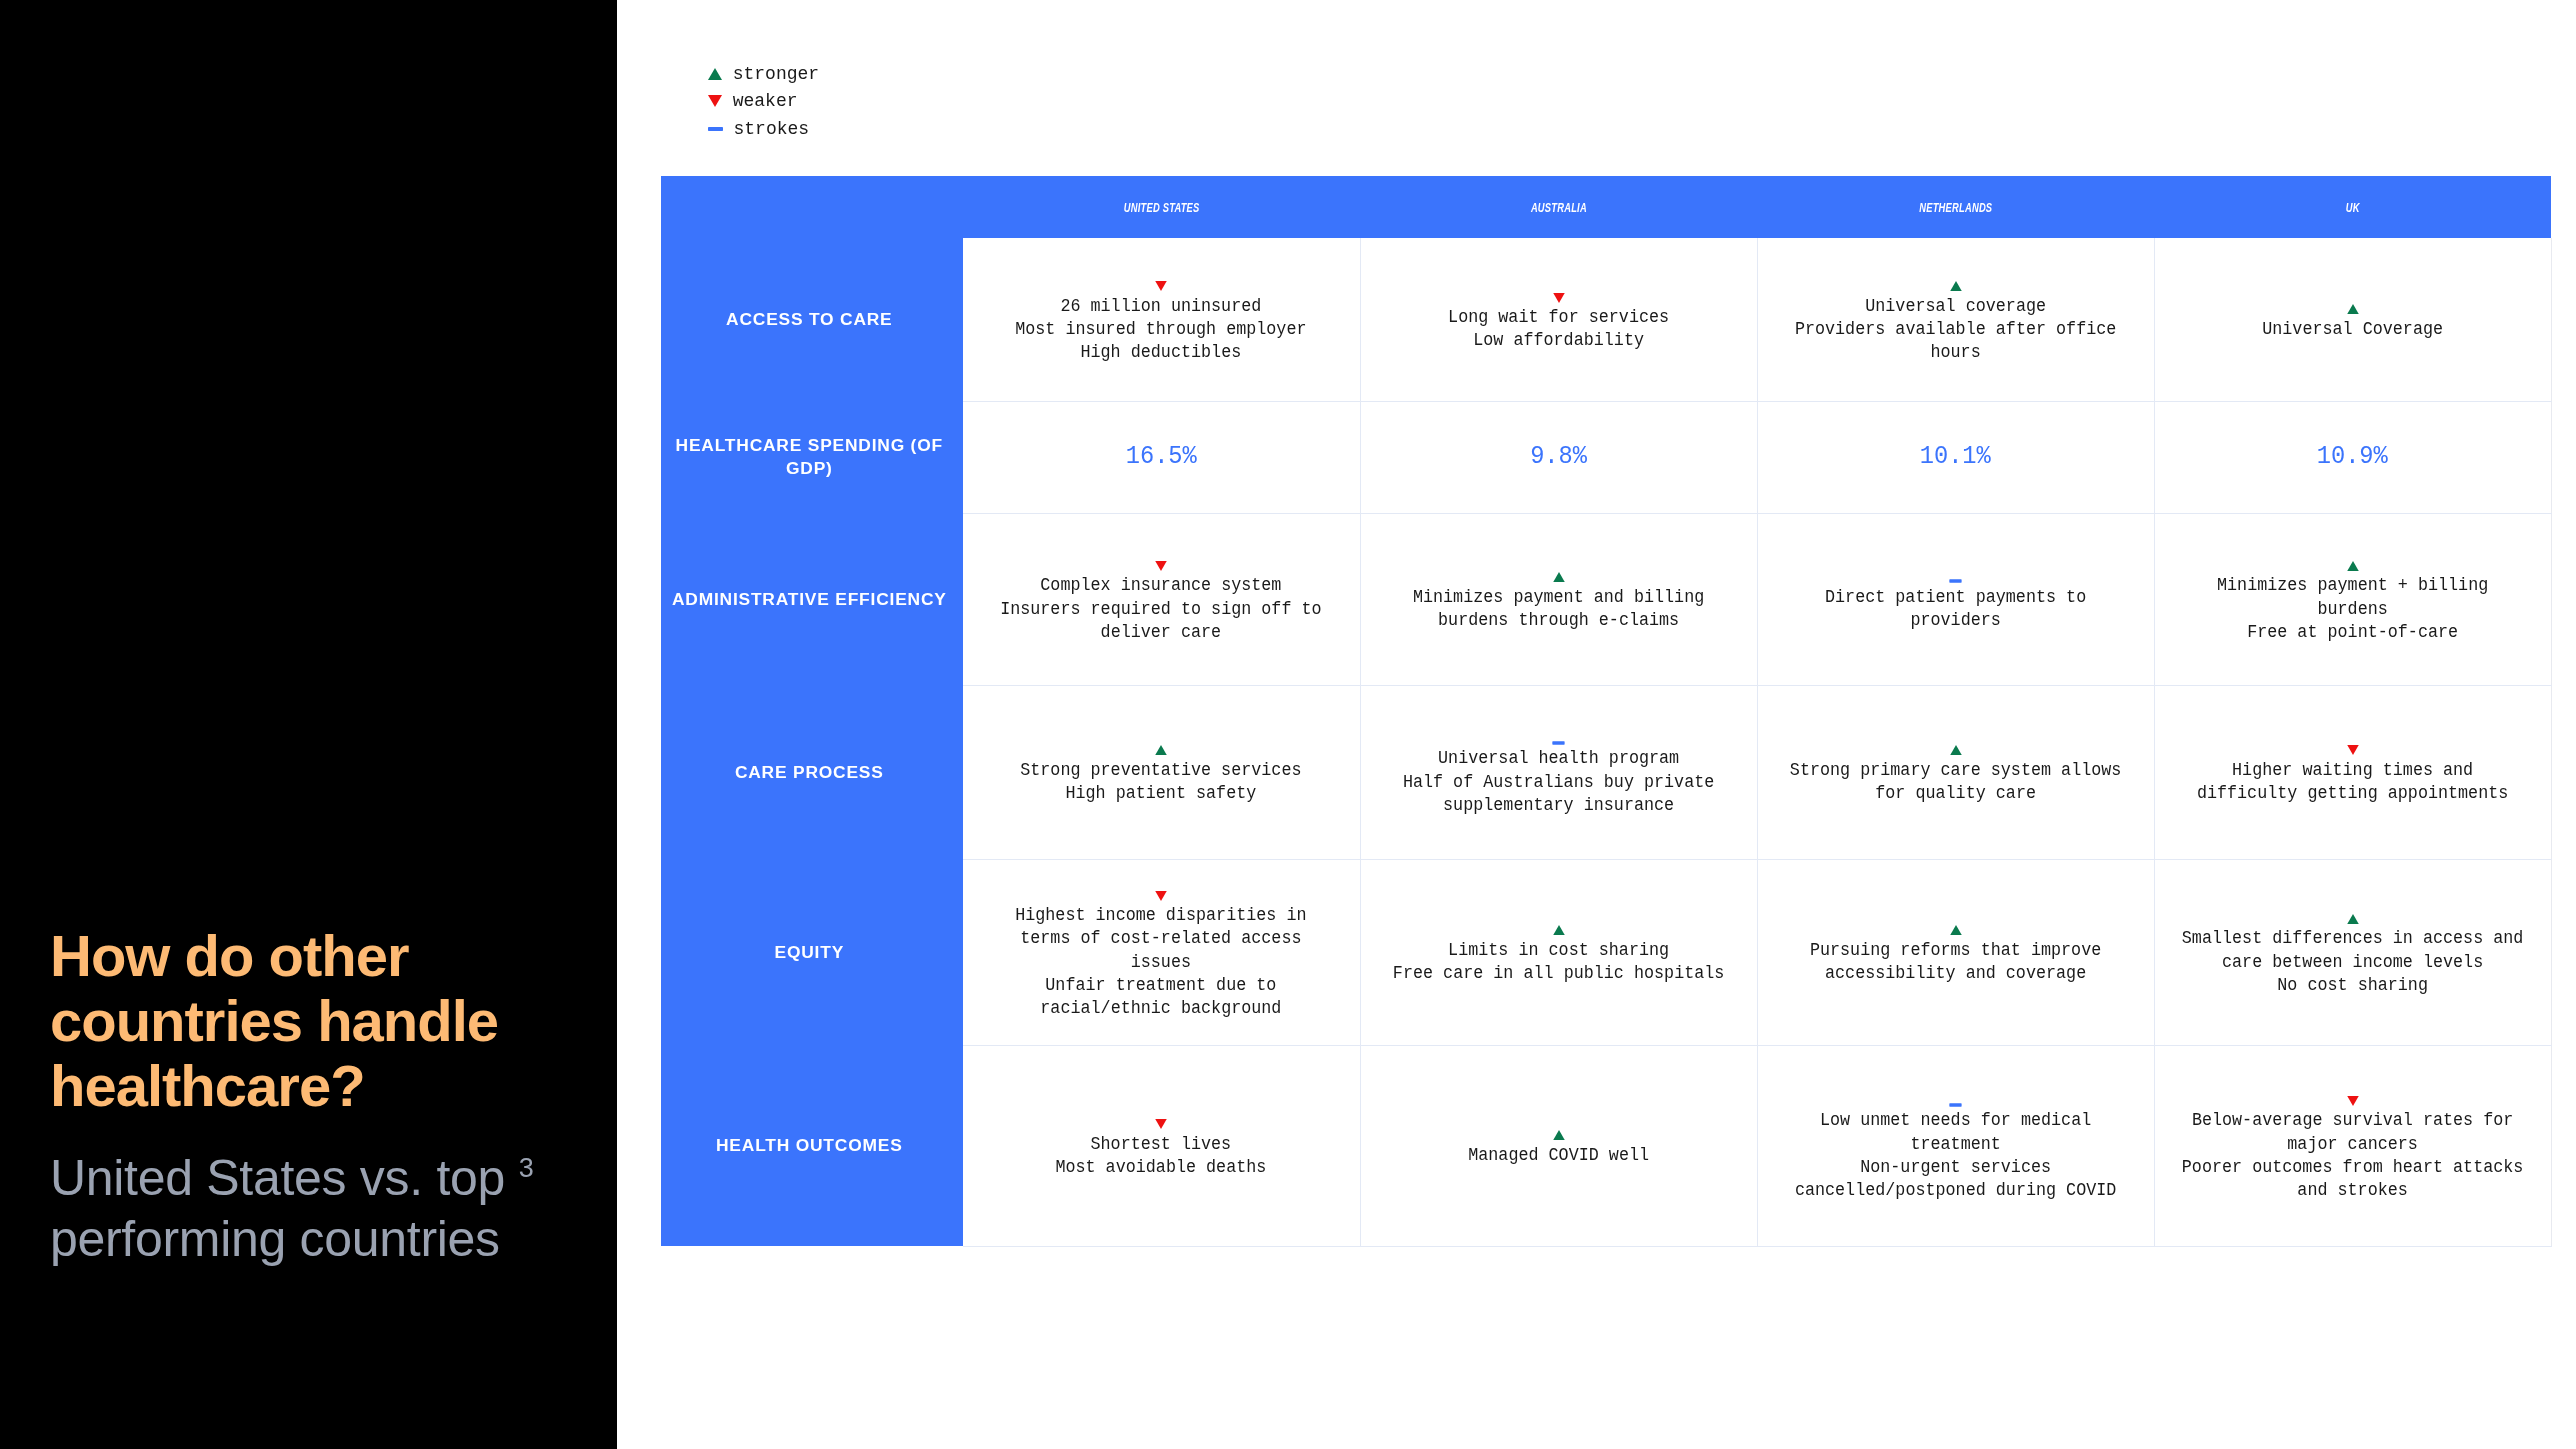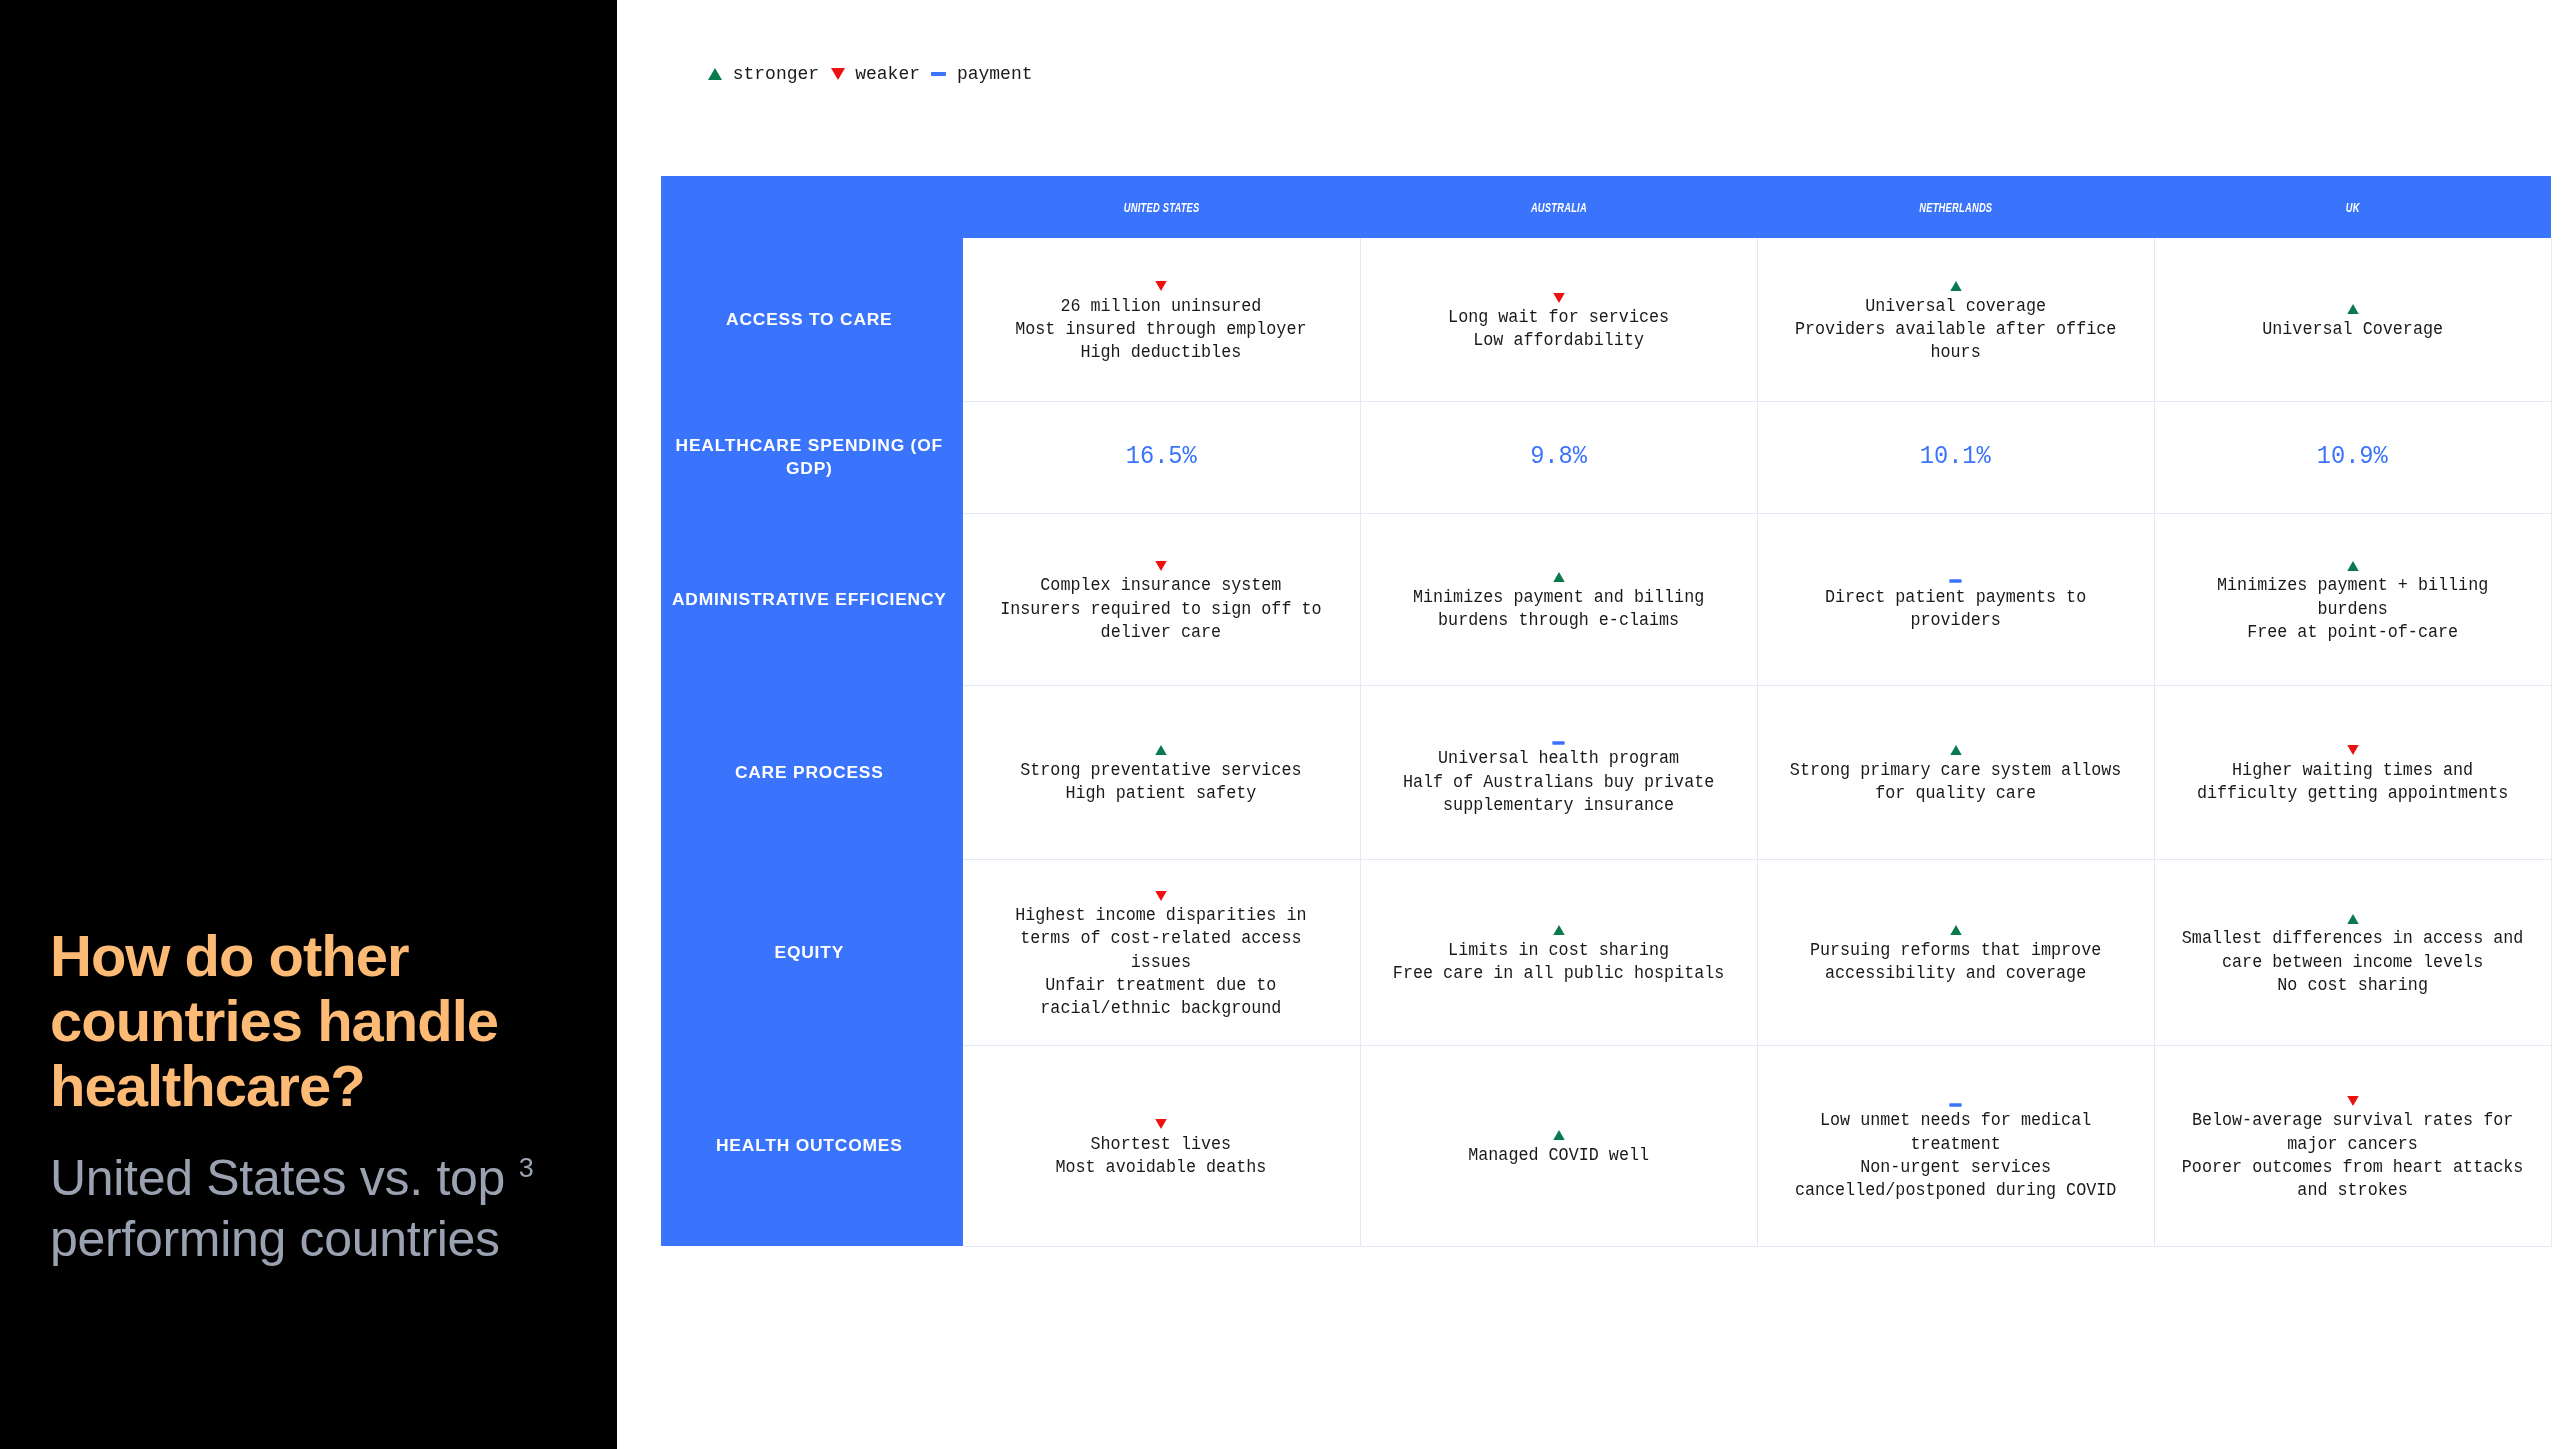--- a/index.html
+++ b/index.html
@@ -34,21 +34,21 @@
     font-size:50px;
     line-height:1.22;
     color:#9aa2b1;
     letter-spacing:-0.3px;
   }
   .sub-title sup { font-size:27px; vertical-align:super; line-height:0; }
 
   
   .legend {
     position:absolute; left:708px; top:66px;
-    display:flex; flex-direction:row; gap:11.4px;
+    display:flex; flex-direction:column; gap:11.4px;
   }
   .legend-row { display:flex; align-items:center; gap:10.7px; height:16px; }
   .legend-label {
     font-family:"Liberation Mono", monospace;
     font-size:18px; color:#1a1a1a; line-height:1;
   }
   .tri-up {
     width:0;height:0;
     border-left:7.4px solid transparent;
     border-right:7.4px solid transparent;
@@ -160,21 +160,21 @@
     <div class="legend-row">
       <span class="tri-up"></span>
       <span class="legend-label">stronger</span>
     </div>
     <div class="legend-row">
       <span class="tri-down"></span>
       <span class="legend-label">weaker</span>
     </div>
     <div class="legend-row">
       <span class="dash-mark"></span>
-      <span class="legend-label">payment</span>
+      <span class="legend-label">strokes</span>
     </div>
   </div>
 
   <div class="table-wrap">
     <table class="tbl">
       <colgroup>
         <col class="c-label">
           <col class="c-data">
           <col class="c-data">
           <col class="c-data">

